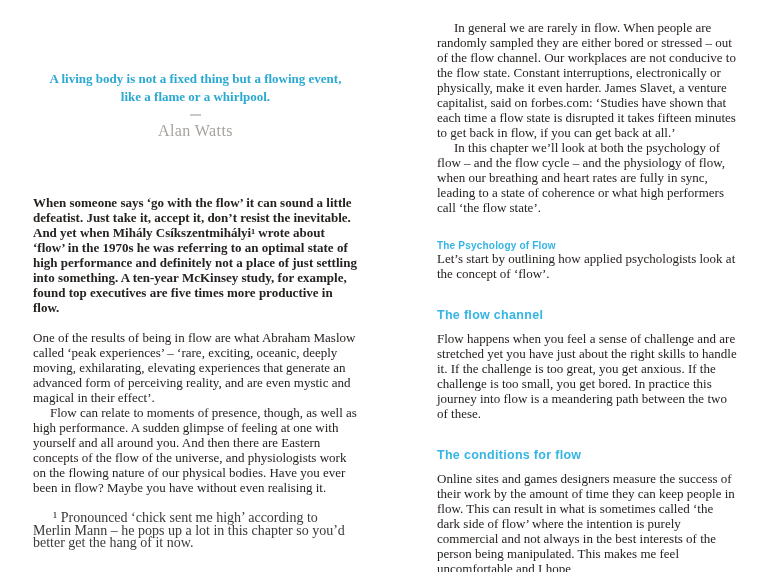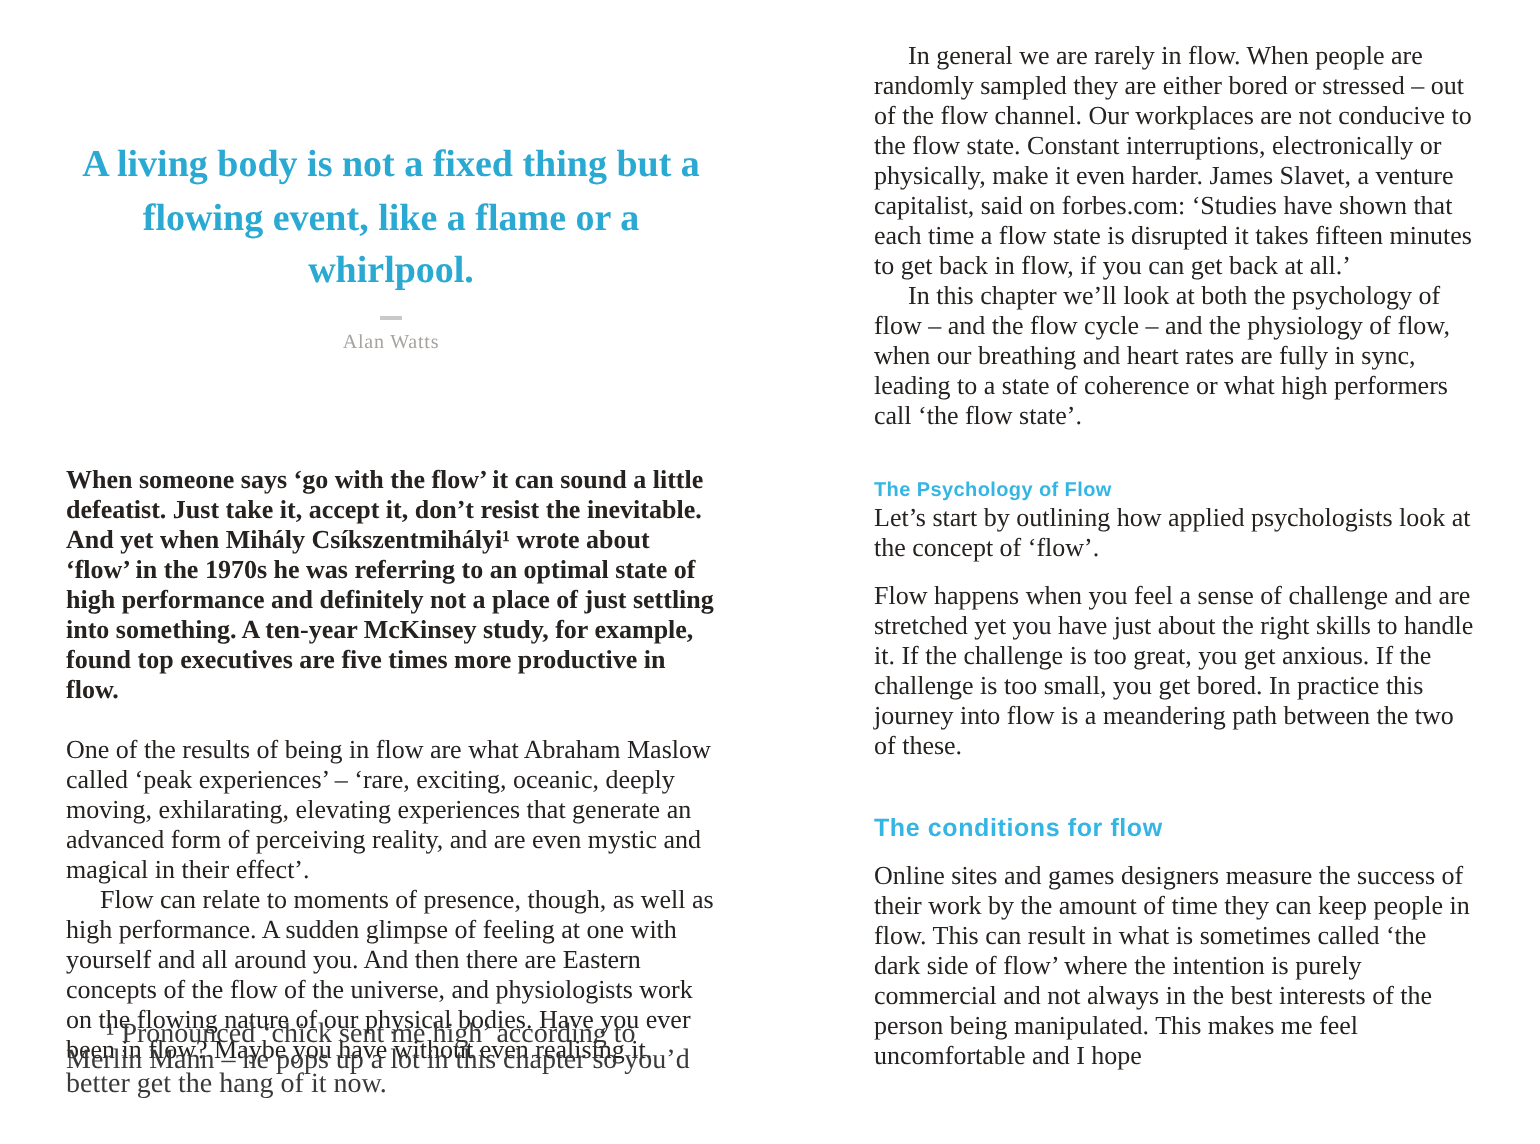--- a/index.html
+++ b/index.html
@@ -31,34 +31,34 @@
     height: 572px;
   }
   .page.left  { left: 33px;  width: 325px; }
   .page.right { left: 437px; width: 301px; }
 
   
   .quote {
     margin: 70px 6px 0;
     text-align: center;
     font-weight: bold;
-    font-size: 19px;
+    font-size: 13px;
     line-height: 1.4;
     color: var(--quote-color);
   }
   .quote-divider {
     width: 11px;
     height: 2px;
     background: #c9c9c9;
     margin: 8px auto 0;
   }
   .attribution {
     margin-top: 6px;
     text-align: center;
-    font-size: 10px;
+    font-size: 16px;
     letter-spacing: 0.4px;
     color: #a7a39e;
   }
   p {
     margin: 0;
     font-size: 13px;
     line-height: 15px;
     text-align: left;
   }
   .lead {
@@ -116,19 +116,20 @@
     <p class="footnote">¹ Pronounced ‘chick sent me high’ according to Merlin Mann – he pops up a lot in this chapter so you’d better get the hang of it now.</p>
   </div>
 
   <div class="page right">
     <p class="indent">In general we are rarely in flow. When people are randomly sampled they are either bored or stressed – out of the flow channel. Our workplaces are not conducive to the flow state. Constant interruptions, electronically or physically, make it even harder. James Slavet, a venture capitalist, said on forbes.com: ‘Studies have shown that each time a flow state is disrupted it takes fifteen minutes to get back in flow, if you can get back at all.’</p>
     <p class="indent">In this chapter we’ll look at both the psychology of flow – and the flow cycle – and the physiology of flow, when our breathing and heart rates are fully in sync, leading to a state of coherence or what high performers call ‘the flow state’.</p>
 
     <h2 class="section-heading">The Psychology of Flow</h2>
     <p class="section-lead">Let’s start by outlining how applied psychologists look at the concept of ‘flow’.</p>
 
+    <h3 class="subsection-heading">The flow channel</h3>
     <p class="subsection-body">Flow happens when you feel a sense of challenge and are stretched yet you have just about the right skills to handle it. If the challenge is too great, you get anxious. If the challenge is too small, you get bored. In practice this journey into flow is a meandering path between the two of these.</p>
 
     <h3 class="subsection-heading">The conditions for flow</h3>
     <p class="subsection-body">Online sites and games designers measure the success of their work by the amount of time they can keep people in flow. This can result in what is sometimes called ‘the dark side of flow’ where the intention is purely commercial and not always in the best interests of the person being manipulated. This makes me feel uncomfortable and I hope</p>
   </div>
 
 </div>
 
 </body></html>

